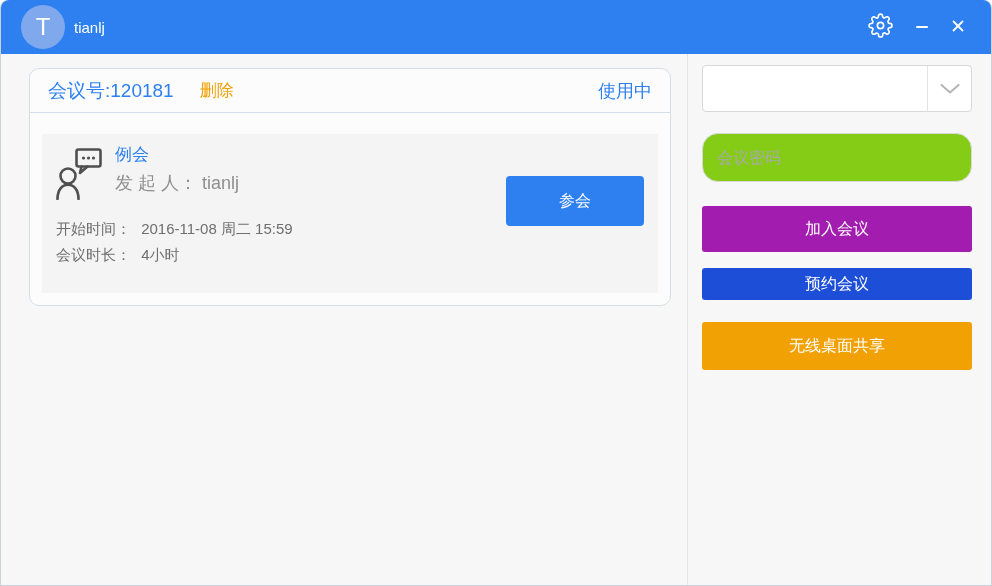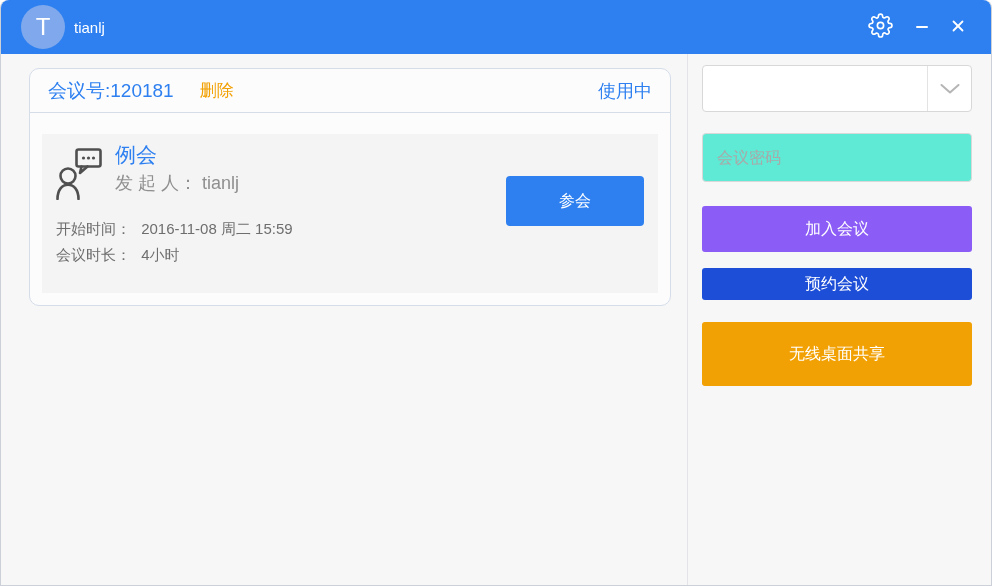--- a/index.html
+++ b/index.html
@@ -69,21 +69,21 @@
   .card-body { padding: 21px 12px 12px 12px; }
   .meeting-item {
     background: #f4f4f5;
     position: relative;
     height: 159px;
     padding: 10px 14px 0 14px;
   }
   .item-top { display: flex; align-items: flex-start; }
   .item-icon { margin-top: 4px; flex: 0 0 46px; }
   .item-head-text { margin-left: 13px; }
-  .meeting-title { color: #2e80f0; font-size: 21px; line-height: 22px; }
+  .meeting-title { color: #2e80f0; font-size: 17px; line-height: 22px; }
   .organizer { color: #8f8f8f; font-size: 18px; margin-top: 5px; }
   .detail-rows { margin-top: 12px; margin-left: 0; }
   .detail-row { color: #6e6e6e; font-size: 15px; line-height: 26px; }
   .detail-label { margin-right: 6px; }
   .join-meeting-btn {
     position: absolute; top: 42px; right: 14px;
     width: 138px; height: 50px;
     background: #2e80f0; color: #ffffff;
     border: none; border-radius: 4px;
     font-size: 16px; cursor: pointer;
@@ -98,34 +98,34 @@
     padding-left: 14px; cursor: pointer;
   }
   .dropdown-value { font-size: 16px; color: #555555; }
   .dropdown-arrow {
     position: absolute; right: 0; top: 0; bottom: 0; width: 44px;
     border-left: 1px solid #e3e3e3;
     display: flex; align-items: center; justify-content: center;
   }
   .password-input {
     margin-top: 21px; width: 100%; height: 49px;
-    background: #5eead4; border: 1px solid #d8d8d8; border-radius: 4px;
+    background: #84cc16; border: 1px solid #d8d8d8; border-radius: 16px;
     padding: 0 14px; font-size: 16px; color: #555555;
     font-family: inherit; outline: none;
   }
   .password-input::placeholder { color: #a9a9a9; opacity: 1; }
   .side-btn {
     display: block; width: 100%;
     border: none; border-radius: 3px;
     color: #ffffff; font-size: 16px; cursor: pointer;
     font-family: inherit;
   }
-  .btn-join { margin-top: 24px; height: 46px; background: #8b5cf6; }
+  .btn-join { margin-top: 24px; height: 46px; background: #a21caf; }
   .btn-schedule { margin-top: 16px; height: 32px; background: #1d4ed8; }
-  .btn-share { margin-top: 22px; height: 64px; background: #f2a104; }
+  .btn-share { margin-top: 22px; height: 48px; background: #f2a104; }
 </style>
 </head>
 <body>
 
 <div class="window">
 
   <div class="titlebar">
     <div class="avatar">T</div>
     <span class="username">tianlj</span>
     <div class="titlebar-spacer"></div>

